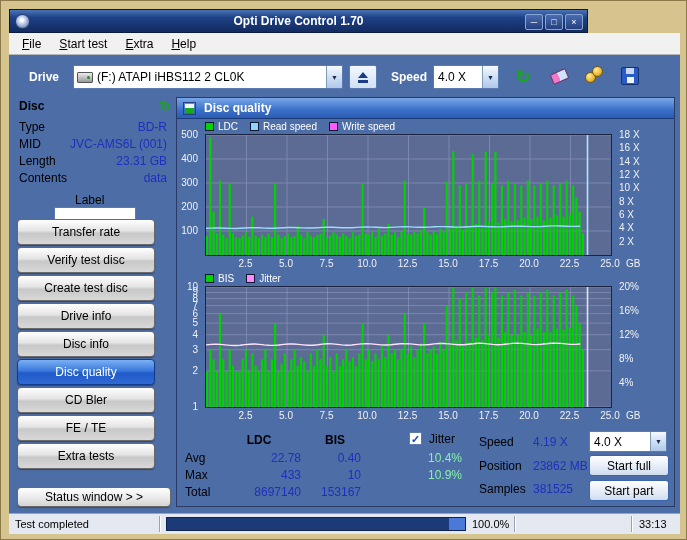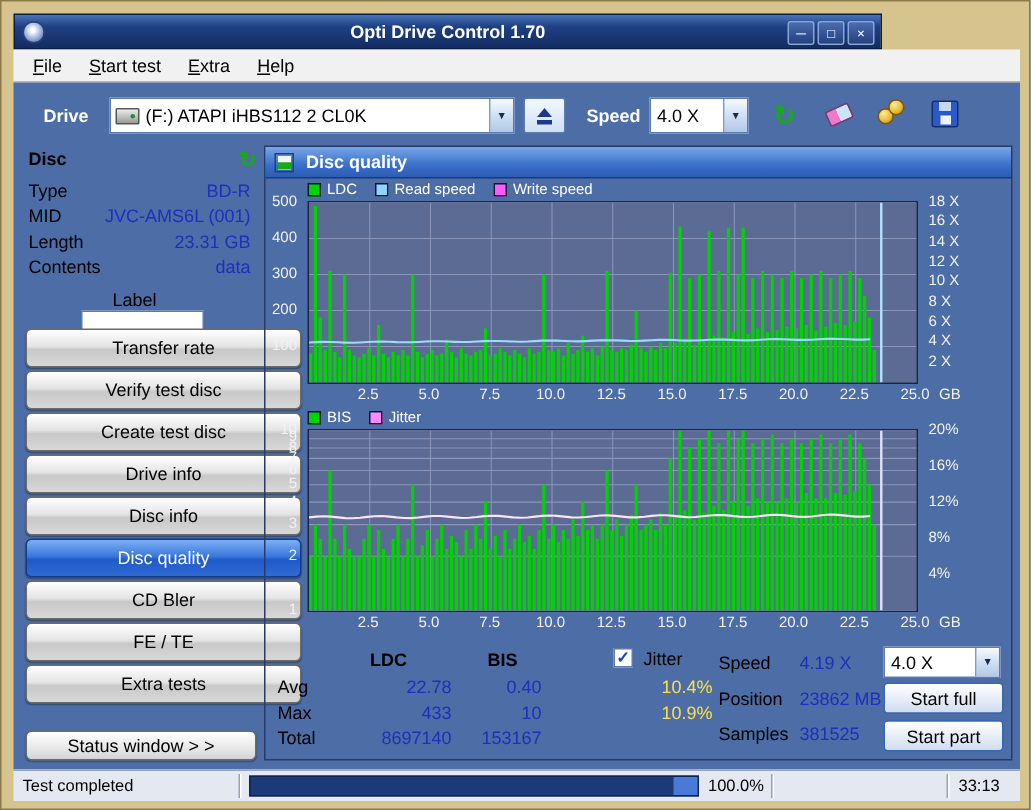--- a/index.html
+++ b/index.html
@@ -67,21 +67,21 @@
   .disc-info { position:absolute; left:10px; top:64px; width:148px; }
   .info-row { display:flex; justify-content:space-between; height:17px; line-height:17px; font-size:12px; }
   .info-label { color:#000; }
   .info-value { color:#1f2fbe; white-space:nowrap;text-align:center; }
   .label-row { position:absolute; left:10px; top:138px; width:152px; height:20px; display:flex; align-items:center;flex-direction:column; }
   .label-text { font-size:12px; color:#000; width:40px; }
   .label-input { width:82px; height:19px; border:1px solid #5a7ab0; background:#fff; font-size:11px; padding:0 3px; font-family:"Liberation Sans",sans-serif; }
   .label-btn { width:19px; height:19px; margin-left:6px; border-radius:50%;
     background:radial-gradient(circle at 35% 30%,#fff8c0,#e8c840 50%,#907010); border:1px solid #6a5408; }
 
-  .side-buttons { position:absolute; left:8px; top:164px; width:184px; }
+  .side-buttons { position:absolute; left:8px; top:164px; width:138px; }
   .side-btn { height:26px; margin-bottom:2px; border:1px solid #6a6a6a; border-radius:4px;
     background:linear-gradient(#ffffff,#e4e4e4 45%,#c8c8c8 55%,#d8d8d8);
     display:flex; align-items:center; justify-content:center; font-size:12px; color:#000;
     box-shadow:0 1px 1px rgba(0,0,0,.35); cursor:default; }
   .side-btn.active { background:linear-gradient(#7cb0f4,#3a78dc 45%,#1f5ac8 55%,#2f6ad4); color:#fff; border-color:#123c8a; }
   .status-btn { position:absolute; left:8px; top:432px; width:154px; height:20px; border:1px solid #6a6a6a; border-radius:4px;
     background:linear-gradient(#ffffff,#e8e8e8 60%,#d4d4d4); font-size:12px; color:#000;
     display:flex; align-items:center; justify-content:center; box-shadow:0 1px 1px rgba(0,0,0,.3); }
 
   
@@ -111,21 +111,21 @@
 
   
   .stat-h { position:absolute; top:378px; font-size:12px; font-weight:bold; color:#000; text-align:center; }
   .h-ldc { left:208px; width:84px; } .h-bis { left:300px; width:52px; }
   .stat-row { position:absolute; left:0; width:100%; height:15px; font-size:12px; }
   .r0 { top:396px; } .r1 { top:413px; } .r2 { top:430px; }
   .stat-row span { position:absolute; line-height:15px; }
   .rlabel { left:176px; color:#000; }
   .v-ldc { left:208px; width:84px; text-align:right; color:#1f2fbe; }
   .v-bis { left:300px; width:52px; text-align:right; color:#1f2fbe; }
-  .v-jit { left:406px; width:60px; text-align:right; color:#fde047; }
+  .v-jit { left:406px; width:60px; text-align:center; color:#86efac; }
 
   .checkbox { position:absolute; left:400px; top:377px; width:13px; height:13px; background:#fff; border:1px solid #5a7ab0;
     font-size:11px; line-height:12px; text-align:center; color:#1a4ab8; font-weight:bold; }
   .jitter-cb-label { position:absolute; left:420px; top:377px; font-size:12px; color:#000; }
 
   .rinfo-label { position:absolute; left:470px; font-size:12px; color:#000; }
   .rinfo-value { position:absolute; left:524px; font-size:12px; color:#1f2fbe; }
   .y-speed { top:380px; } .y-pos { top:404px; } .y-samp { top:427px; }
   .speed2-combo { left:580px; top:376px; width:78px; height:21px; }
   .action-btn { position:absolute; left:580px; width:80px; height:21px; border:1px solid #3a66b0; border-radius:3px;

